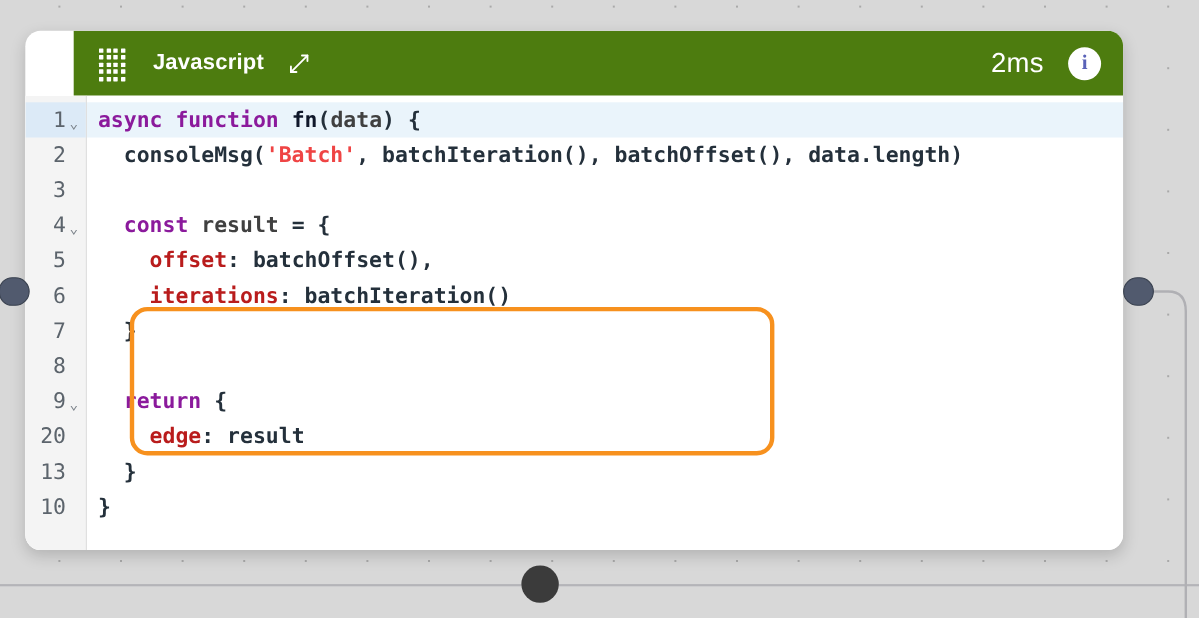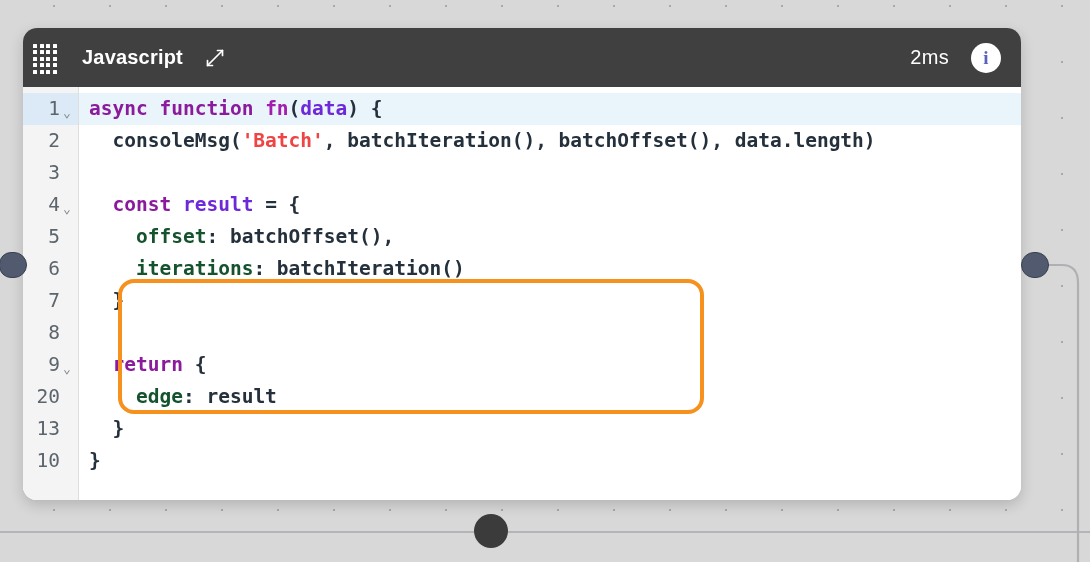--- a/index.html
+++ b/index.html
@@ -49,25 +49,26 @@
     border-radius: 14px;
     box-shadow: 0 5px 14px rgba(0,0,0,0.17);
     overflow: hidden;
     display: flex;
     flex-direction: column;
   }
 
   
   .node-header {
     height: 59px;
-    background: #404040;
+    background: #4d7c0f;
     display: flex;
     align-items: center;
-    padding: 0 14px 0 0;
+    padding: 0 14px 0 13px;
     flex: 0 0 auto;
+    margin-left: 44px;
   }
 
   .drag-handle {
     width: 22px;
     height: 28px;
     display: grid;
     grid-template-columns: repeat(4, 4px);
     grid-template-rows: repeat(5, 4px);
     gap: 2.6px;
     margin-left: 10px;
@@ -96,21 +97,21 @@
     display: flex;
     align-items: center;
     justify-content: center;
     cursor: pointer;
   }
 
   .header-spacer { flex: 1 1 auto; }
 
   .duration-label {
     color: #ffffff;
-    font-size: 20px;
+    font-size: 25px;
     letter-spacing: 0.3px;
     margin-right: 22px;
     text-align: right;
   }
 
   .info-icon {
     width: 30px;
     height: 30px;
     border-radius: 50%;
     background: #ffffff;
@@ -184,23 +185,23 @@
     height: 32px;
     display: flex;
     align-items: flex-end;
     padding-left: 10px;
     color: #24303b;
     font-weight: bold;
   }
   .code-row.active { background: #eaf4fb; }
 
   .tok-kw   { color: #8b1a9c; }
-  .tok-fn   { color: #a21caf; }
-  .tok-var  { color: #6d28d9; }
-  .tok-prop { color: #14532d; }
+  .tok-fn   { color: #0f172a; }
+  .tok-var  { color: #404040; }
+  .tok-prop { color: #b91c1c; }
   .tok-str  { color: #ef4444; }
   .tok-txt  { color: #24303b; }
 
   
   .highlight-box {
     position: absolute;
     left: 95px;
     top: 192px;
     width: 586px;
     height: 135px;

